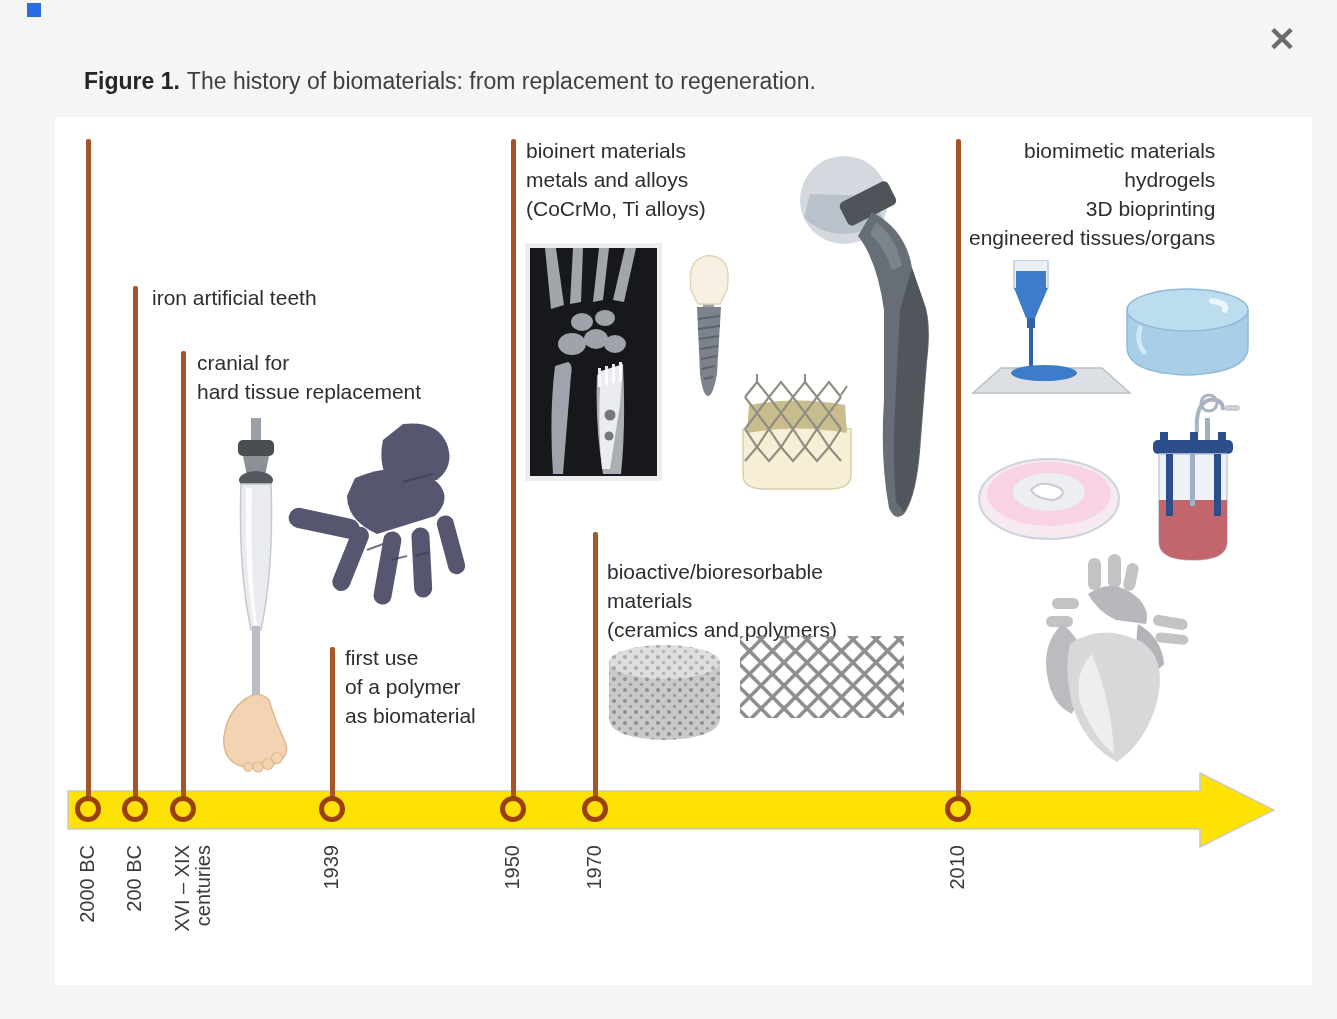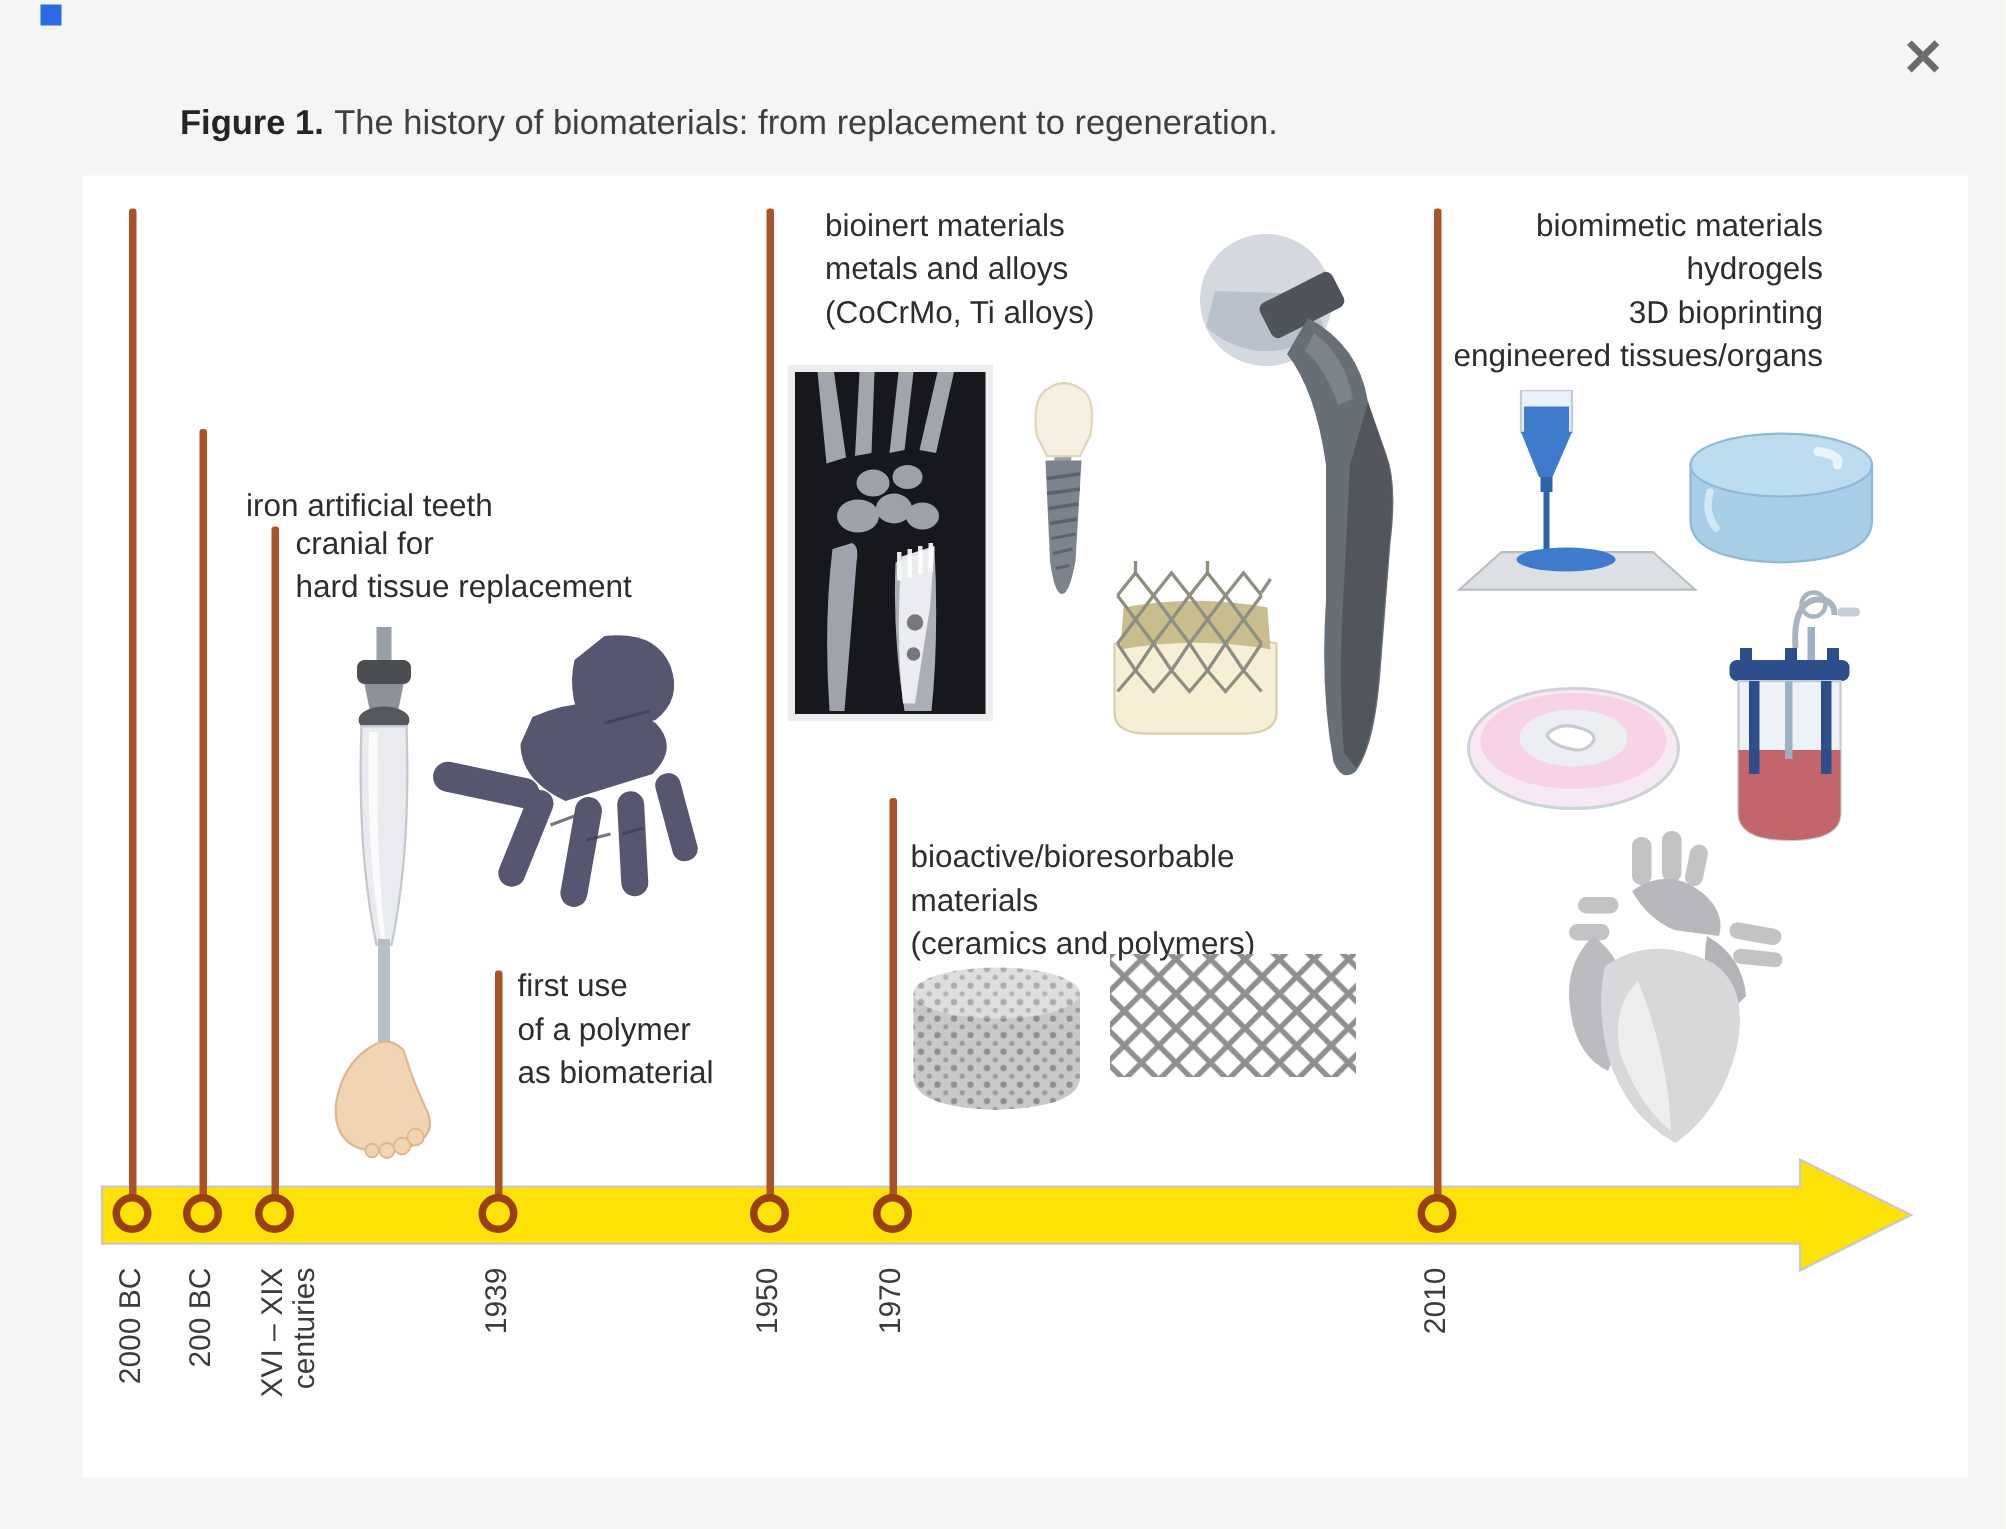--- a/index.html
+++ b/index.html
@@ -4,21 +4,21 @@
 <style>
   html,body { margin:0; padding:0; background:#f5f5f3; font-family:"Liberation Sans", sans-serif; }
   #stage { position:relative; width:1337px; height:1019px; background:#f5f5f3; overflow:hidden; }
 
   .corner-fragment { position:absolute; left:27px; top:3px; width:14px; height:14px; background:#2b6be4; }
 
   .close-btn { position:absolute; left:1256px; top:12px; width:52px; height:52px; border:none;
                background:transparent; color:#6b6b6b; font-size:34px; font-weight:bold; cursor:pointer;
                font-family:"Liberation Sans", sans-serif; line-height:52px; text-align:center; }
 
-  .caption { position:absolute; left:84px; top:68px; font-size:23px; color:#3f3f3f;margin-left:36px; }
+  .caption { position:absolute; left:84px; top:68px; font-size:23px; color:#3f3f3f; }
   .caption .fig-label { font-weight:bold; color:#252525; margin-right:7px; }
 
   .panel { position:absolute; left:55px; top:117px; width:1257px; height:868px; background:#ffffff; }
 
   .tline  { position:absolute; width:5px; background:var(--line-color,#a65428); border-radius:2px; }
   .marker { position:absolute; width:16px; height:16px; border:5px solid var(--ring-color,#993f10);
             border-radius:50%; background:transparent; box-sizing:content-box; }
 
   .event-label { position:absolute; font-size:21px; line-height:29px; color:#2d2d2d; white-space:pre-line; }
 
@@ -56,27 +56,27 @@
   <div class="tline" style="left:956px; top:139px; height:659px;"></div>
 
   <div class="marker" style="left:75px;  top:796px;"></div>
   <div class="marker" style="left:122px; top:796px;"></div>
   <div class="marker" style="left:170px; top:796px;"></div>
   <div class="marker" style="left:319px; top:796px;"></div>
   <div class="marker" style="left:500px; top:796px;"></div>
   <div class="marker" style="left:582px; top:796px;"></div>
   <div class="marker" style="left:945px; top:796px;"></div>
 
-  <div class="event-label" style="left:164px; top:283px;margin-top:40px;">iron artificial teeth</div>
+  <div class="event-label" style="left:152px; top:283px;">iron artificial teeth</div>
   <div class="event-label" style="left:197px; top:348px;">cranial for
 hard tissue replacement</div>
   <div class="event-label" style="left:345px; top:643px;">first use
 of a polymer
 as biomaterial</div>
-  <div class="event-label" style="left:526px; top:136px;margin-left:24px;">bioinert materials
+  <div class="event-label" style="left:526px; top:136px;">bioinert materials
 metals and alloys
 (CoCrMo, Ti alloys)</div>
   <div class="event-label" style="left:607px; top:557px;">bioactive/bioresorbable
 materials
 (ceramics and polymers)</div>
   <div class="event-label" style="left:969px; top:136px;text-align:right;">biomimetic materials
 hydrogels
 3D bioprinting
 engineered tissues/organs</div>
 

